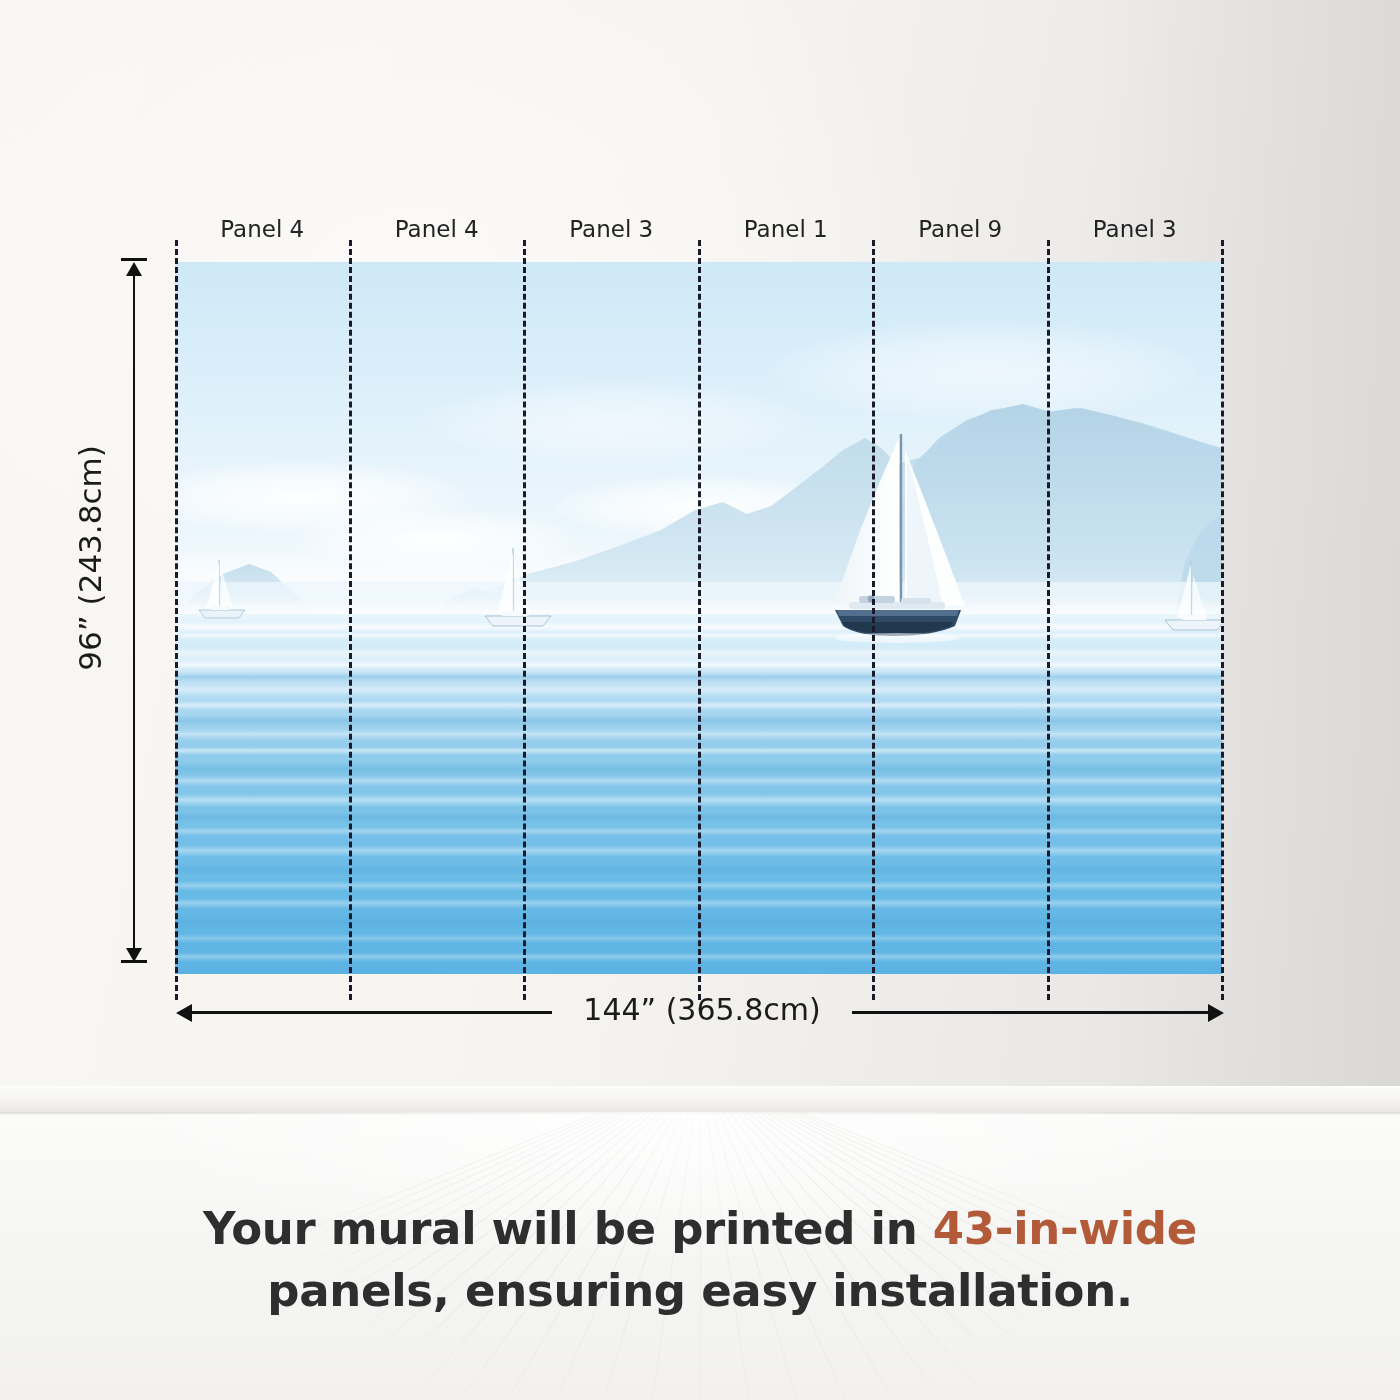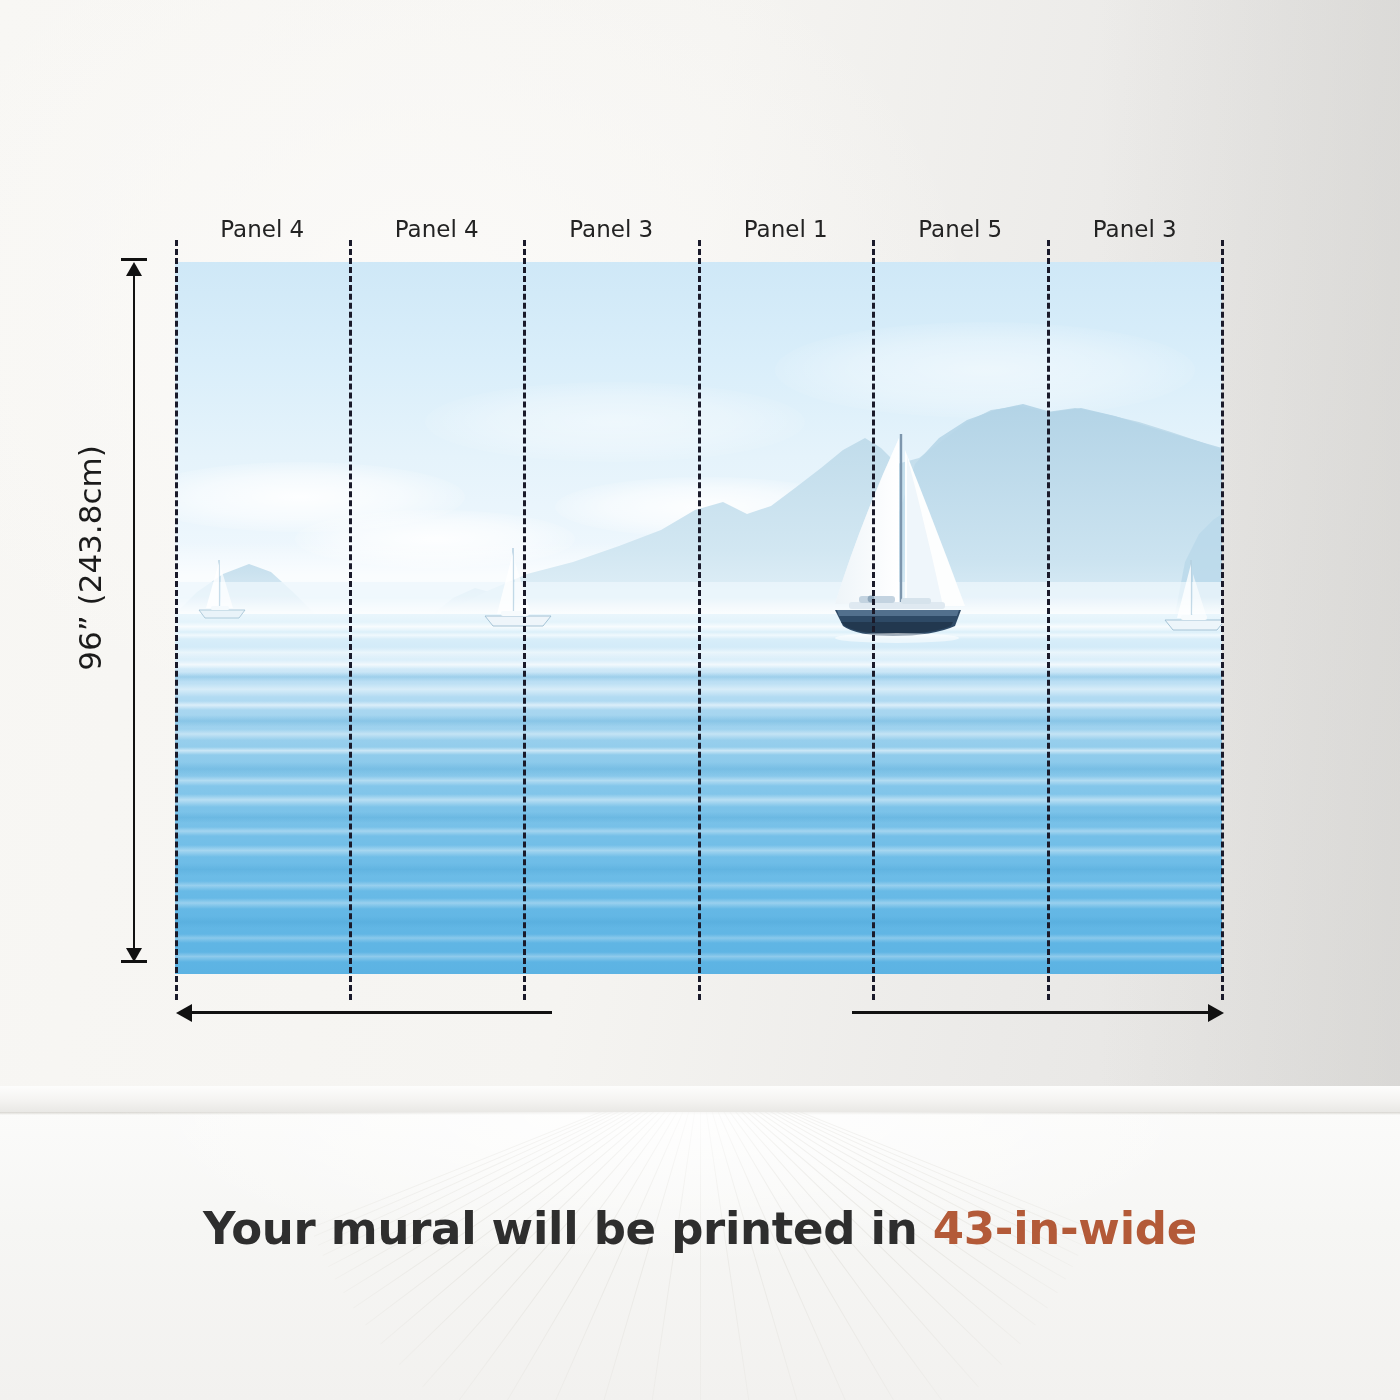--- a/index.html
+++ b/index.html
@@ -191,21 +191,21 @@
 
   <div class="wall"></div>
   <div class="wall-shadow-right"></div>
 
 
   <div class="panel-labels">
     <div class="panel-label">Panel 4</div>
     <div class="panel-label">Panel 4</div>
     <div class="panel-label">Panel 3</div>
     <div class="panel-label">Panel 1</div>
-    <div class="panel-label">Panel 5</div>
+    <div class="panel-label">Panel 9</div>
     <div class="panel-label">Panel 3</div>
   </div>
 
   <div class="mural">
 
     <div class="sky"></div>
 
     <div class="cloud" style="left:-40px; top:200px; width:330px; height:70px;"></div>
     <div class="cloud" style="left:120px; top:248px; width:280px; height:58px;"></div>
     <div class="cloud" style="left:380px; top:215px; width:300px; height:60px;"></div>
@@ -350,20 +350,21 @@
 
   <div class="dim-v-cap" style="top:258px;"></div>
   <div class="dim-v-arrow-up"></div>
   <div class="dim-v-line"></div>
   <div class="dim-v-arrow-down"></div>
   <div class="dim-v-cap" style="top:960px;"></div>
   <div class="dim-v-label">96” (243.8cm)</div>
 
   <div class="dim-h-arrow-left"></div>
   <div class="dim-h-line-left"></div>
+  <div class="dim-h-label">144” (365.8cm)</div>
   <div class="dim-h-line-right"></div>
   <div class="dim-h-arrow-right"></div>
 
   <div class="wall-baseboard" style="top:1086px;"></div>
   <div class="floor">
     <div class="floor-top-edge"></div>
     <div class="floor-planks" id="floor-planks">
         <div class="plank-line" style="left: 700px; transform: rotate(-68.1986deg); opacity: 0.85;"></div>
         <div class="plank-line" style="left: 700px; transform: rotate(-66.9745deg); opacity: 0.85;"></div>
         <div class="plank-line" style="left: 700px; transform: rotate(-65.6136deg); opacity: 0.85;"></div>
@@ -398,15 +399,16 @@
         <div class="plank-line" style="left: 700px; transform: rotate(64.0935deg); opacity: 0.85;"></div>
         <div class="plank-line" style="left: 700px; transform: rotate(65.6136deg); opacity: 0.85;"></div>
         <div class="plank-line" style="left: 700px; transform: rotate(66.9745deg); opacity: 0.85;"></div>
         <div class="plank-line" style="left: 700px; transform: rotate(68.1986deg); opacity: 0.85;"></div>
       </div>
     <div class="floor-sheen"></div>
   </div>
 
   <div class="caption">
     <span>Your mural will be printed in </span><span class="accent">43-in-wide</span><br>
+    <span>panels, ensuring easy installation.</span>
   </div>
 
 </div>
 
 </body></html>

